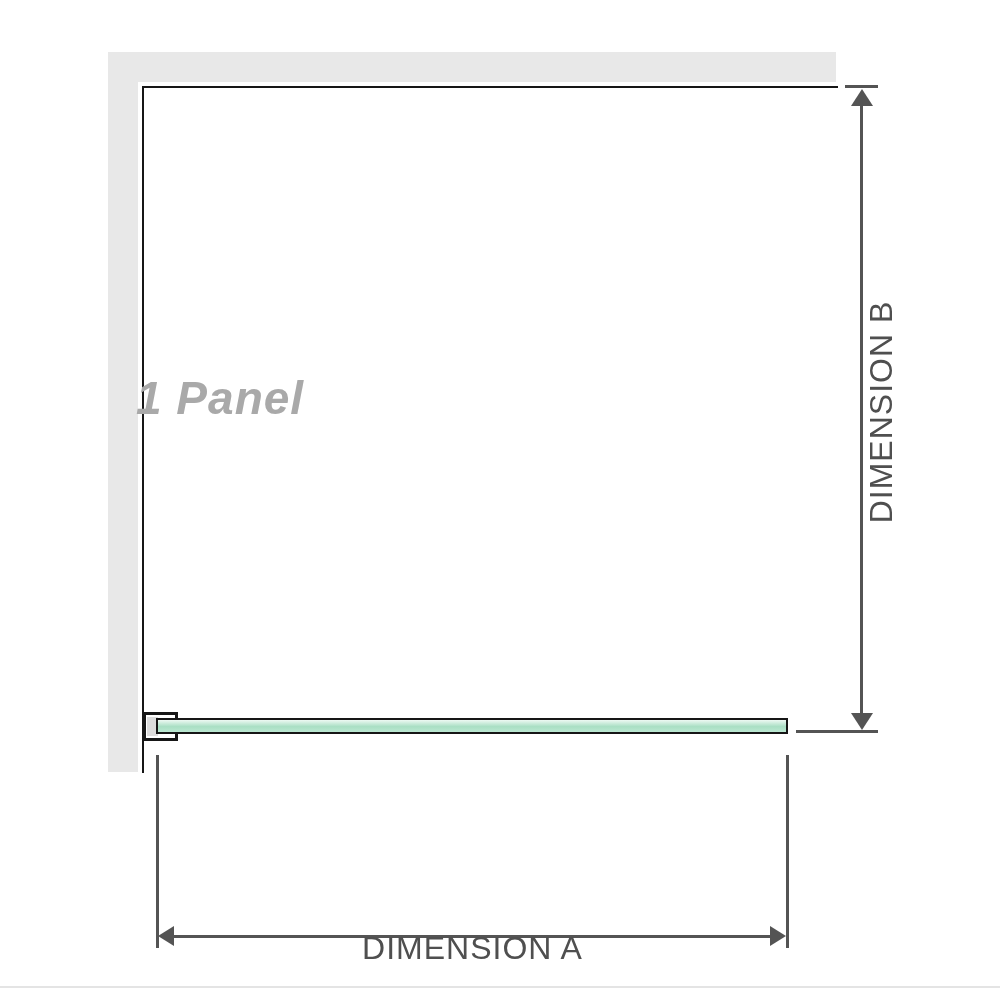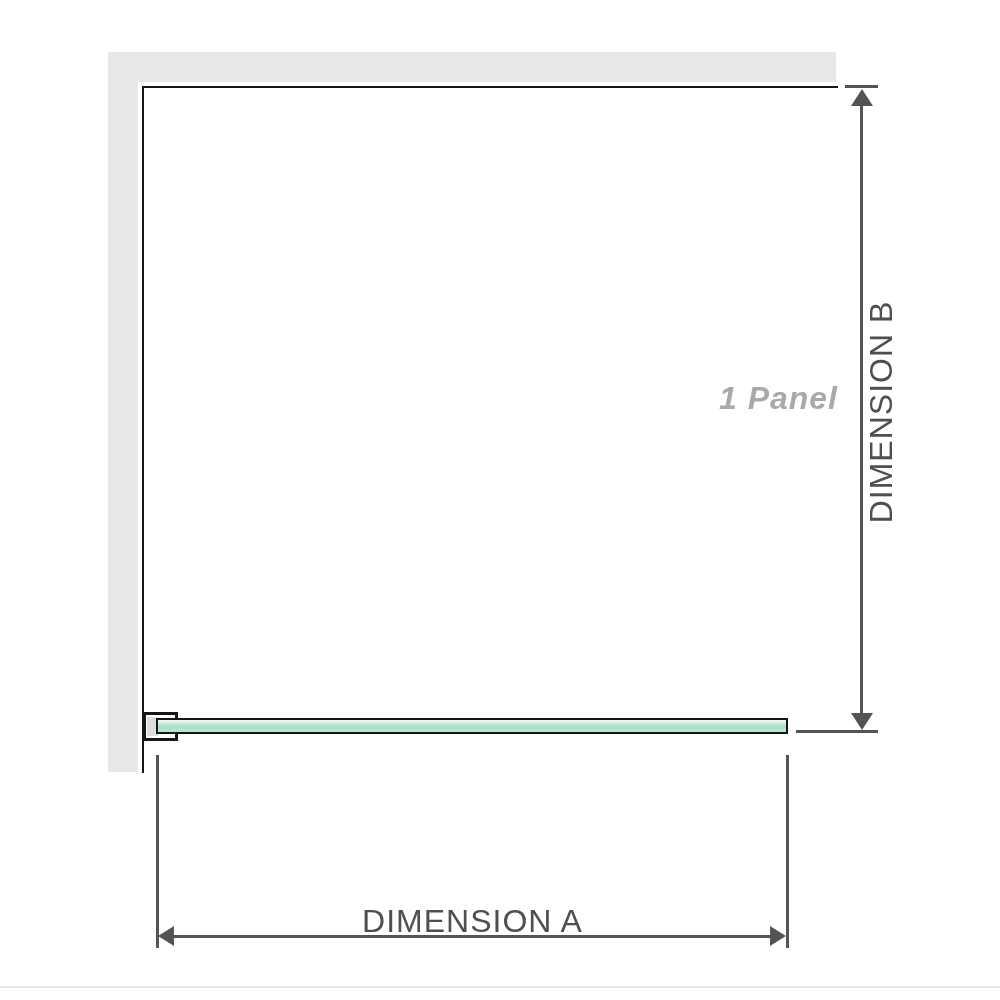--- a/index.html
+++ b/index.html
@@ -25,22 +25,22 @@
   .wall-top{left:108px;top:52px;width:728px;height:30px;background:var(--wall);}
   .wall-left{left:108px;top:52px;width:30px;height:720px;background:var(--wall);}
   
   .panel-outline{
     left:142px;top:86px;width:696px;height:687px;
     border-top:2px solid var(--panel-border);
     border-left:2px solid var(--panel-border);
     box-sizing:border-box;
   }
   .panel-label{
-    left:142px;top:372px;width:696px;height:52px;line-height:52px;
-    text-align:right;font-size:32px;font-style:italic;font-weight:bold;
+    left:136px;top:372px;width:696px;height:52px;line-height:52px;
+    text-align:left;font-size:46px;font-style:italic;font-weight:bold;
     color:var(--panel-label);letter-spacing:1px;
   }
   
   .bracket{
     left:143px;top:712px;width:35px;height:29px;background:#ffffff;
     border:3px solid var(--panel-border);box-sizing:border-box;z-index:2;
   }
   .bracket-pad{position:absolute;left:1px;top:2px;width:11px;height:19px;background:var(--bracket-pad);}
   .glass-bar{
     left:156px;top:718px;width:632px;height:16px;box-sizing:border-box;
@@ -58,21 +58,21 @@
   .dima-ext-right{left:786px;top:755px;width:3px;height:193px;}
   .arrow{width:0;height:0;}
   .arrow-up{left:851px;top:89px;border-left:11px solid transparent;border-right:11px solid transparent;border-bottom:17px solid var(--line);}
   .arrow-down{left:851px;top:713px;border-left:11px solid transparent;border-right:11px solid transparent;border-top:17px solid var(--line);}
   .arrow-left{left:158px;top:926px;border-top:10px solid transparent;border-bottom:10px solid transparent;border-right:16px solid var(--line);}
   .arrow-right{left:770px;top:926px;border-top:10px solid transparent;border-bottom:10px solid transparent;border-left:16px solid var(--line);}
   .dim-label{
     color:var(--dim-text);font-size:32px;font-weight:300;letter-spacing:1px;
     text-align:center;white-space:nowrap;
   }
-  .dima-label{left:170px;top:903px;width:605px;height:36px;line-height:36px;}
+  .dima-label{left:170px;top:930px;width:605px;height:36px;line-height:36px;}
   .dimb-label{
     left:731px;top:395px;width:300px;height:34px;line-height:34px;
     transform:rotate(-90deg);
   }
   .bottom-divider{left:0;top:986px;width:1000px;height:2px;background:var(--divider);}
 </style>
 </head>
 <body>
 
 <div class="stage">

